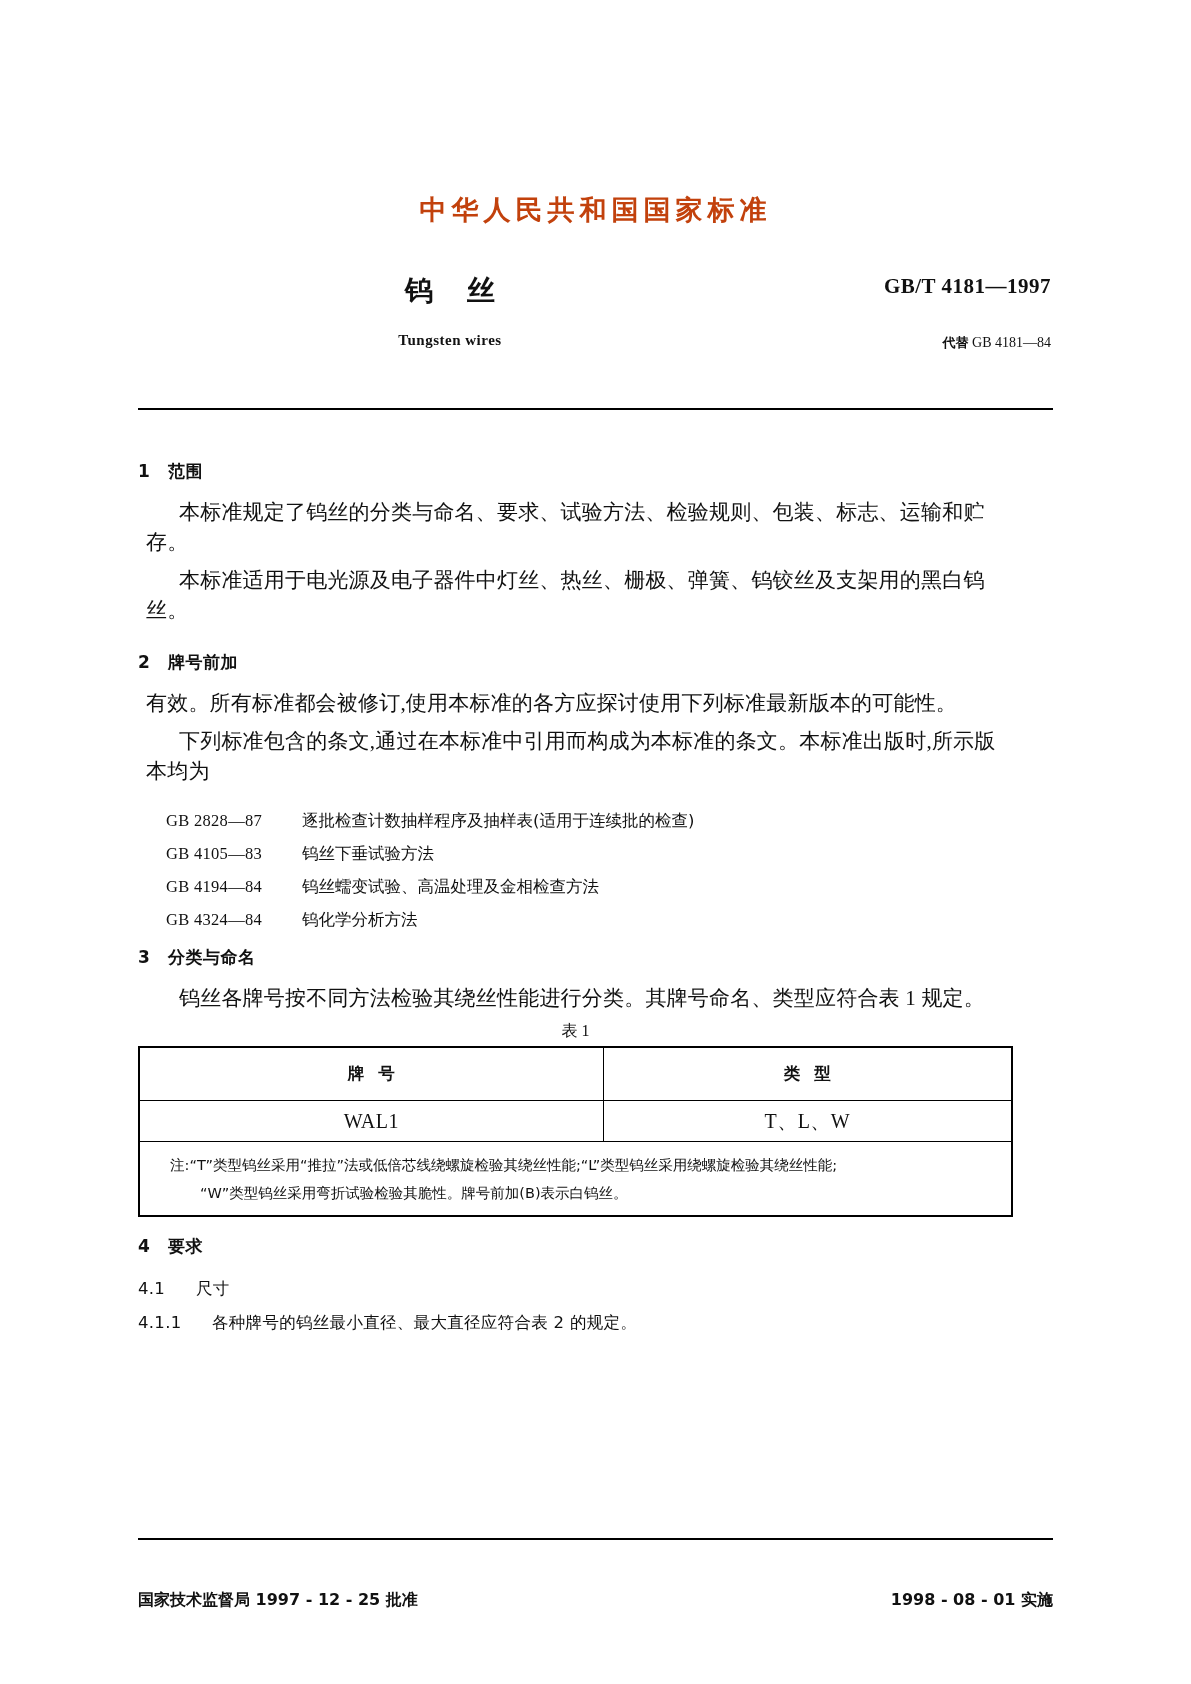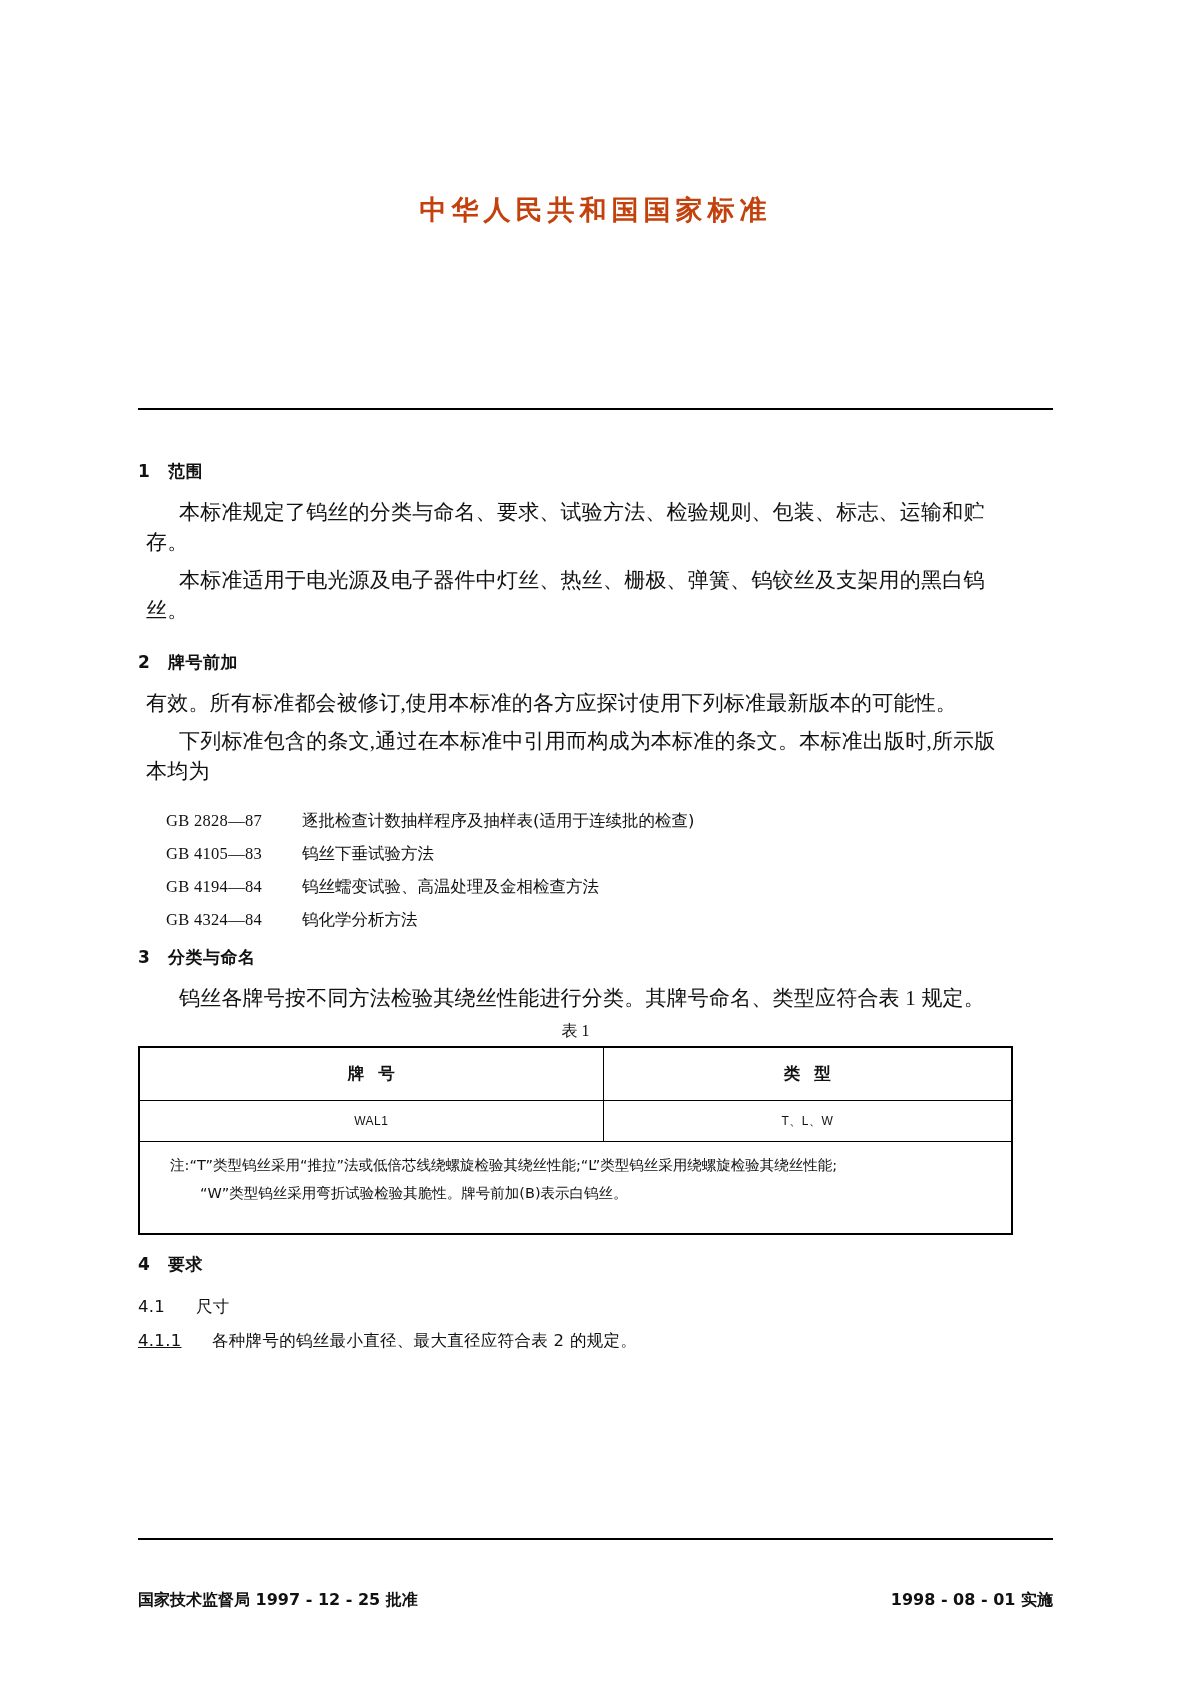--- a/index.html
+++ b/index.html
@@ -148,22 +148,22 @@
     margin: 6px 0 4px 0;
   }
   table.t1 {
     border-collapse: collapse;
     width: 875px;
     table-layout: fixed;
   }
   table.t1 td {
     border: 1px solid #000;
     text-align: center;
-    font-family: Liberation Sans, sans-serif;
-    font-size: 12px;
+    font-family: Liberation Serif, serif;
+    font-size: 20px;
     padding: 0;
   }
   table.t1 td.head {
     height: 52px;
     font-family: "DejaVu Sans", "Liberation Sans", sans-serif;
     font-weight: bold;
     font-size: 16.5px;
     letter-spacing: 14px;
     text-indent: 14px;
   }
@@ -171,38 +171,38 @@
     height: 40px;
     letter-spacing: 0.5px;
   }
   table.t1 td.cell2 {
     height: 68px;
     line-height: 31px;
     letter-spacing: 0.5px;
   }
   table.t1 td.note {
     text-align: left;
-    padding: 9px 16px 26px 30px;
+    padding: 9px 16px 8px 30px;
     font-family: "DejaVu Sans", "Liberation Sans", sans-serif;
     font-size: 14.5px;
     line-height: 28px;
   }
   table.t1 td.note .ln2 { display: block; padding-left: 30px; }
   .outer-border { border: 2px solid #000; }
 
   
   .sub-h {
     font-family: "DejaVu Sans", "Liberation Sans", sans-serif;
     font-size: 16.5px;
     letter-spacing: 0.3px;
     margin: 0;
     line-height: 34px;
   }
   .sub-h .num { display: inline-block; width: 58px; }
-  .sub-h .num.wide { width: 74px; text-decoration: underline; }
+  .sub-h .num.wide { width: 74px; }
 
   
   .rule-bottom {
     position: absolute;
     left: 138px;
     right: 138px;
     top: 1538px;
     border-top: 2.5px solid #000;
   }
   .footer {
@@ -228,20 +228,29 @@
 </style>
 </head>
 <body>
 
 <div class="page">
 
   <div class="masthead">
     <div class="national-title">中华人民共和国国家标准</div>
   </div>
 
+  <div class="title-block">
+    <div class="doc-title">钨丝</div>
+    <div class="doc-title-en">Tungsten wires</div>
+    <div class="std-number">GB/T 4181—1997</div>
+    <div class="std-replaces">
+      <span class="cn">代替</span>
+      <span>GB 4181—84</span>
+    </div>
+  </div>
 
   <div class="rule-top"></div>
 
   <div class="content">
 
     <div class="h-sec">
       <span class="num">1</span><span>范围</span>
     </div>
     <p class="para indent">本标准规定了钨丝的分类与命名、要求、试验方法、检验规则、包装、标志、运输和贮存。</p>
     <p class="para indent">本标准适用于电光源及电子器件中灯丝、热丝、栅极、弹簧、钨铰丝及支架用的黑白钨丝。</p>

